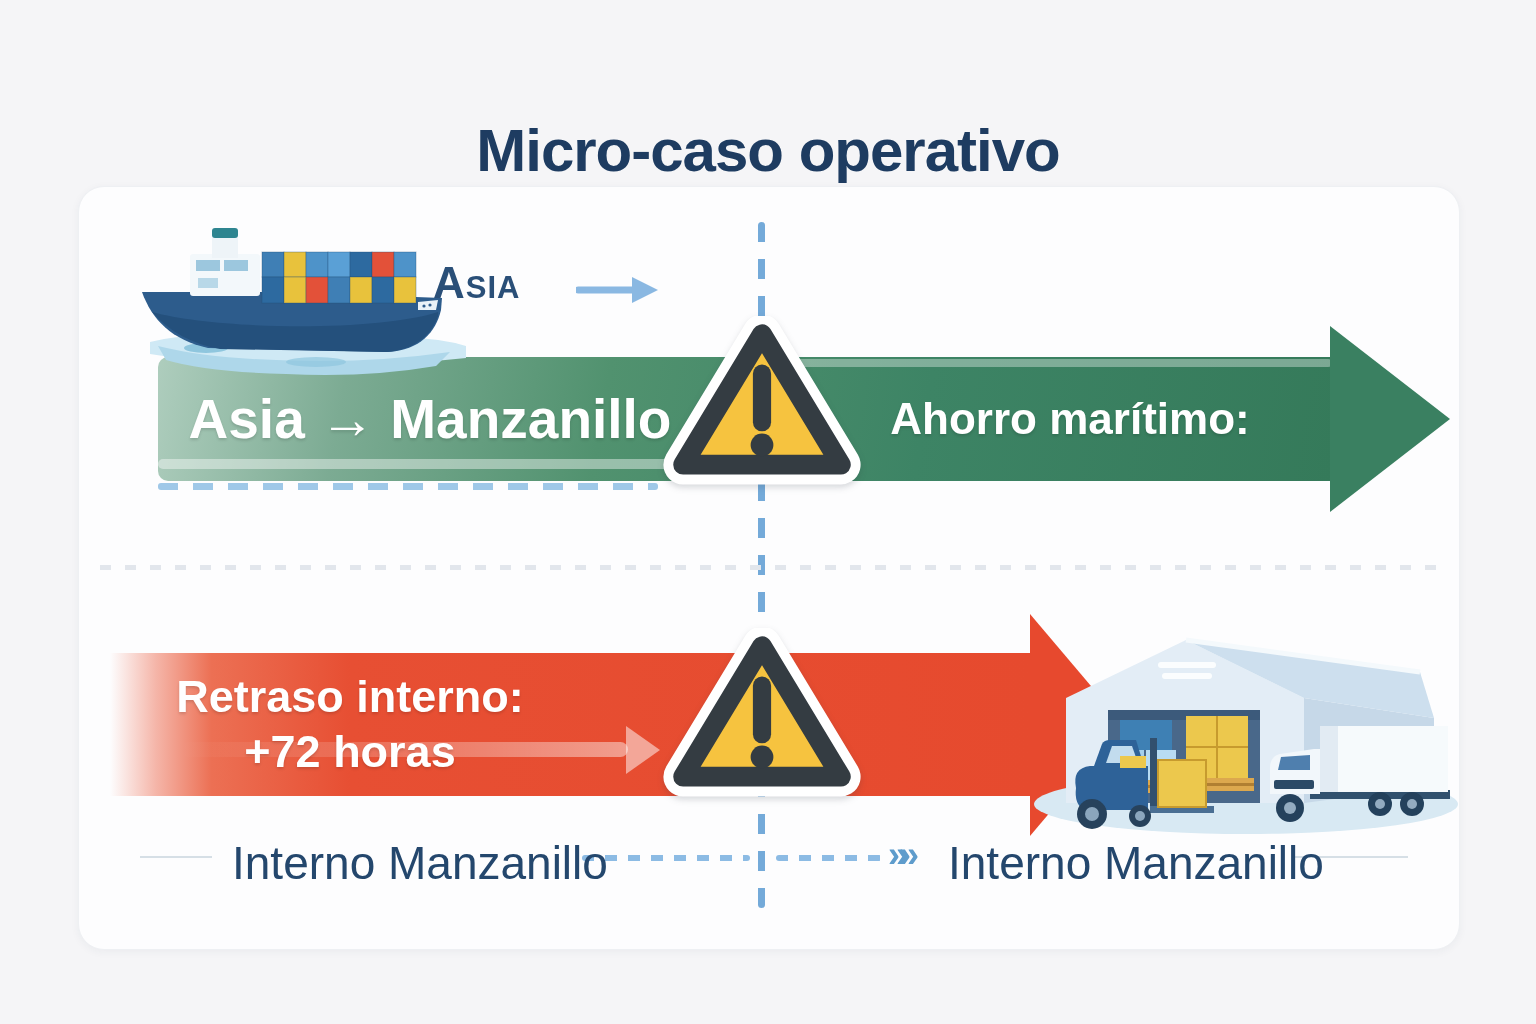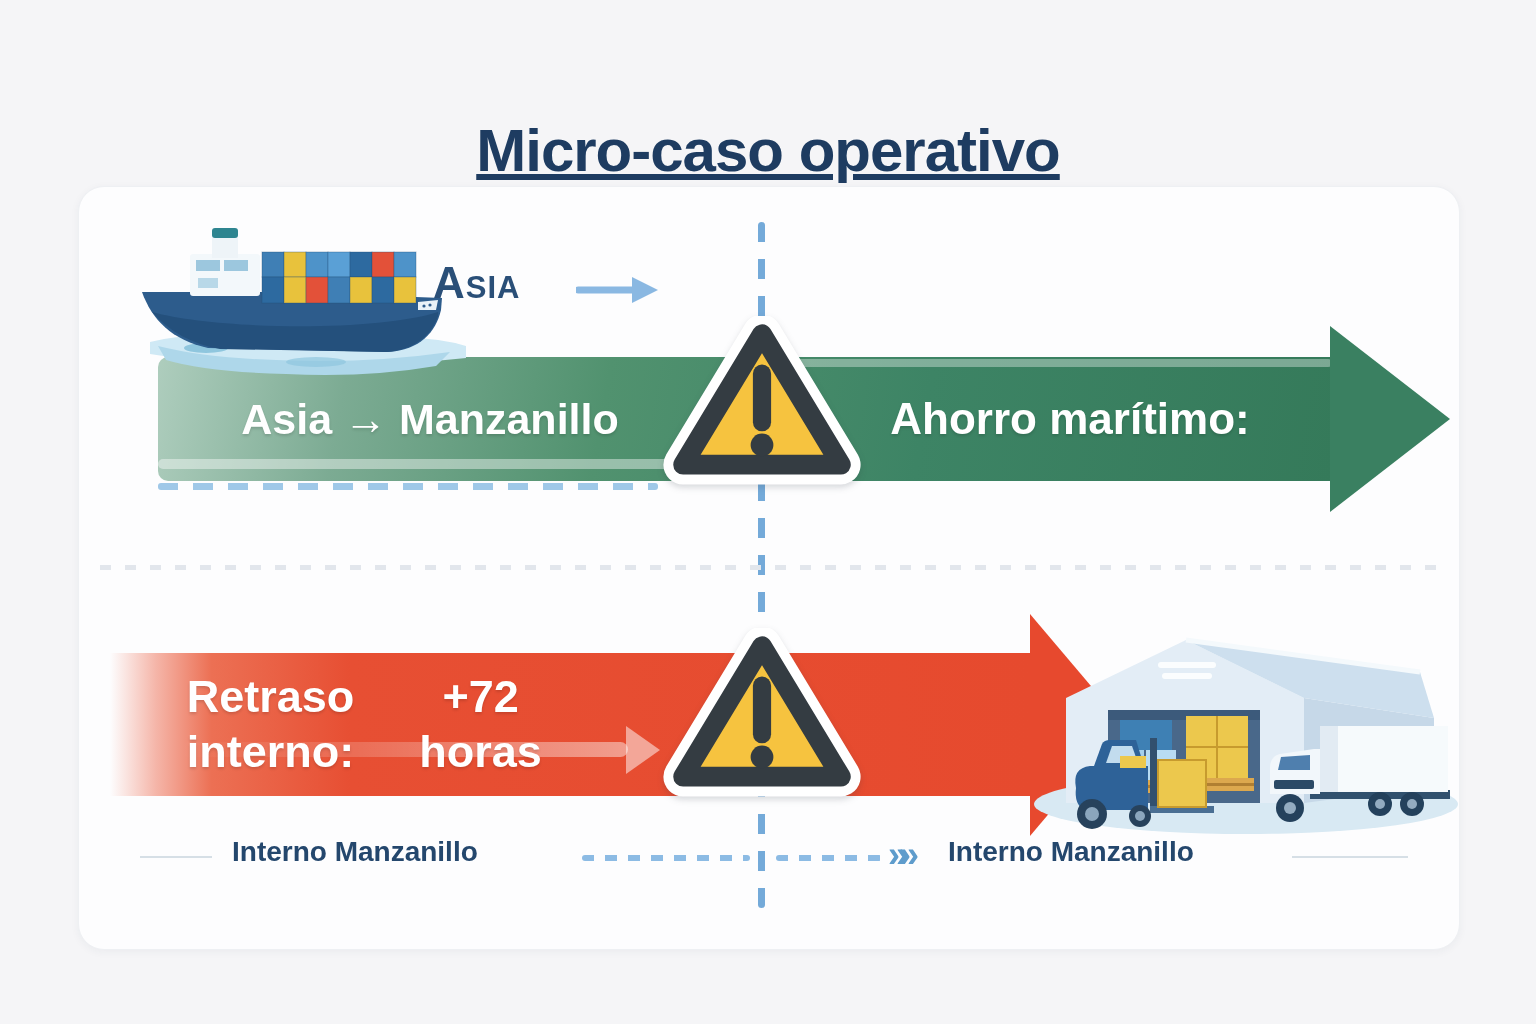--- a/index.html
+++ b/index.html
@@ -2,21 +2,21 @@
 <html style="--c-title: #1e3c61; --c-navy: #24476d; --c-asia: #2a4f78; --c-green-main: #3d8465; --c-green-light: #aecdbd; --c-green-head: #3a8061; --c-red-main: #e74f33; --c-red-head: #e7492e; --c-warn-fill: #f6c33f; --c-warn-stroke: #343c42; --c-dash-blue: #74aad9; --c-dash-blue-light: #9fc8e8; --c-dot-gray: #e2e6ec; --c-card: #fdfdfe;"><head>
 <meta charset="utf-8">
 <style>
   html,body{margin:0;padding:0;background:#f5f5f7;}
   .stage{position:relative;width:1536px;height:1024px;background:#f5f5f7;overflow:hidden;
          font-family:"Liberation Sans",sans-serif;}
   .abs{position:absolute;}
 
   
   .title{left:0;top:76px;width:1536px;text-align:center;font-size:60px;font-weight:700;
-         letter-spacing:-1px;color:var(--c-title);text-decoration:underline;}
+         letter-spacing:-1px;color:var(--c-title);}
 
   
   .card{left:78px;top:186px;width:1380px;height:762px;background:var(--c-card);
         border:1px solid #eef0f3;border-radius:26px;
         box-shadow:0 2px 8px rgba(30,50,80,.05);}
 
   
   .vline{left:758px;top:222px;width:7px;height:686px;z-index:2;
          background:repeating-linear-gradient(to bottom,var(--c-dash-blue) 0 20px,transparent 20px 37px);
          border-radius:4px;}
@@ -25,59 +25,59 @@
   .gband{left:158px;top:357px;width:1174px;height:124px;z-index:3;border-radius:10px 0 0 10px;
          background:linear-gradient(100deg,var(--c-green-light) 0%,#7cab93 16%,#51926f 38%,var(--c-green-main) 65%,#357a5a 100%);}
   .gband::before{content:"";position:absolute;left:0;bottom:12px;width:52%;height:10px;
          background:rgba(255,255,255,.42);border-radius:5px;}
   .gband::after{content:"";position:absolute;right:0;top:2px;width:46%;height:8px;
          background:rgba(255,255,255,.35);border-radius:4px;}
   .ghead{left:1330px;top:326px;width:120px;height:186px;z-index:3;background:var(--c-green-head);
          clip-path:polygon(0 0,100% 50%,0 100%);}
   .bandtext{color:#fff;font-weight:700;text-shadow:0 2px 3px rgba(0,0,0,.14);z-index:4;
             display:flex;align-items:center;justify-content:center;text-align:center;}
-  .g-route{left:170px;top:357px;width:520px;height:124px;font-size:43px;}
+  .g-route{left:170px;top:357px;width:520px;height:124px;font-size:55px;}
   .g-benefit{left:840px;top:357px;width:460px;height:124px;font-size:44px;flex-direction:column;line-height:1.22;}
 
   
   .hdash{left:158px;top:483px;width:500px;height:7px;z-index:2;
          background:repeating-linear-gradient(to right,var(--c-dash-blue-light) 0 20px,transparent 20px 35px);
          border-radius:3px;}
 
   
   .sep{left:100px;top:565px;width:1340px;height:5px;z-index:2;
        background:repeating-linear-gradient(to right,var(--c-dot-gray) 0 11px,transparent 11px 25px);}
 
   
   .rband{left:110px;top:653px;width:922px;height:143px;z-index:3;
          background:linear-gradient(to right,rgba(231,79,51,0) 0%,rgba(238,122,98,.55) 5%,#ec7054 11%,var(--c-red-main) 26%,#e64a2e 100%);}
   .rhead{left:1030px;top:614px;width:94px;height:222px;z-index:3;background:var(--c-red-head);
          clip-path:polygon(0 0,100% 50%,0 100%);}
-  .r-delay{left:140px;top:653px;width:420px;height:143px;font-size:45px;flex-direction:row;line-height:1.22;}
+  .r-delay{left:140px;top:653px;width:420px;height:143px;font-size:45px;flex-direction:column;line-height:1.22;}
   .streak{left:180px;top:742px;width:448px;height:15px;z-index:4;border-radius:8px;
           background:linear-gradient(to right,rgba(255,255,255,0),rgba(255,255,255,.45));}
   .streak-head{left:626px;top:726px;width:34px;height:48px;z-index:4;background:rgba(255,255,255,.5);
           clip-path:polygon(0 0,100% 50%,0 100%);}
 
   
   .warn{width:208px;height:176px;z-index:6;filter:drop-shadow(0 3px 3px rgba(40,50,60,.18));}
   .warn-top{left:658px;top:316px;}
   .warn-bottom{left:658px;top:628px;}
 
   
   .ship{left:136px;top:226px;width:348px;height:168px;z-index:5;}
   .warehouse{left:1028px;top:598px;width:436px;height:242px;z-index:5;}
 
   
   .asia{left:433px;top:258px;font-size:44px;font-weight:700;color:var(--c-asia);
         font-variant:small-caps;letter-spacing:1px;z-index:5;}
   .asia-arrow{left:576px;top:274px;width:84px;height:32px;z-index:5;}
 
   
-  .blabel{top:836px;font-size:28px;font-weight:700;color:var(--c-navy);z-index:4;}
+  .blabel{top:836px;font-size:46px;font-weight:400;color:var(--c-navy);z-index:4;}
   .blabel-left{left:232px;}
   .blabel-right{left:948px;}
   .thinline{top:856px;height:2px;background:#d6dfe6;z-index:2;}
   .thin-left{left:140px;width:72px;}
   .thin-right{left:1292px;width:116px;}
   .bdash{top:855px;height:6px;z-index:2;border-radius:3px;
          background:repeating-linear-gradient(to right,#8cbbe4 0 12px,transparent 12px 23px);}
   .bdash-left{left:582px;width:168px;}
   .bdash-right{left:776px;width:106px;}
   .chevron{left:888px;top:834px;font-size:36px;font-weight:700;color:#5e9ccc;letter-spacing:-9px;z-index:4;}

